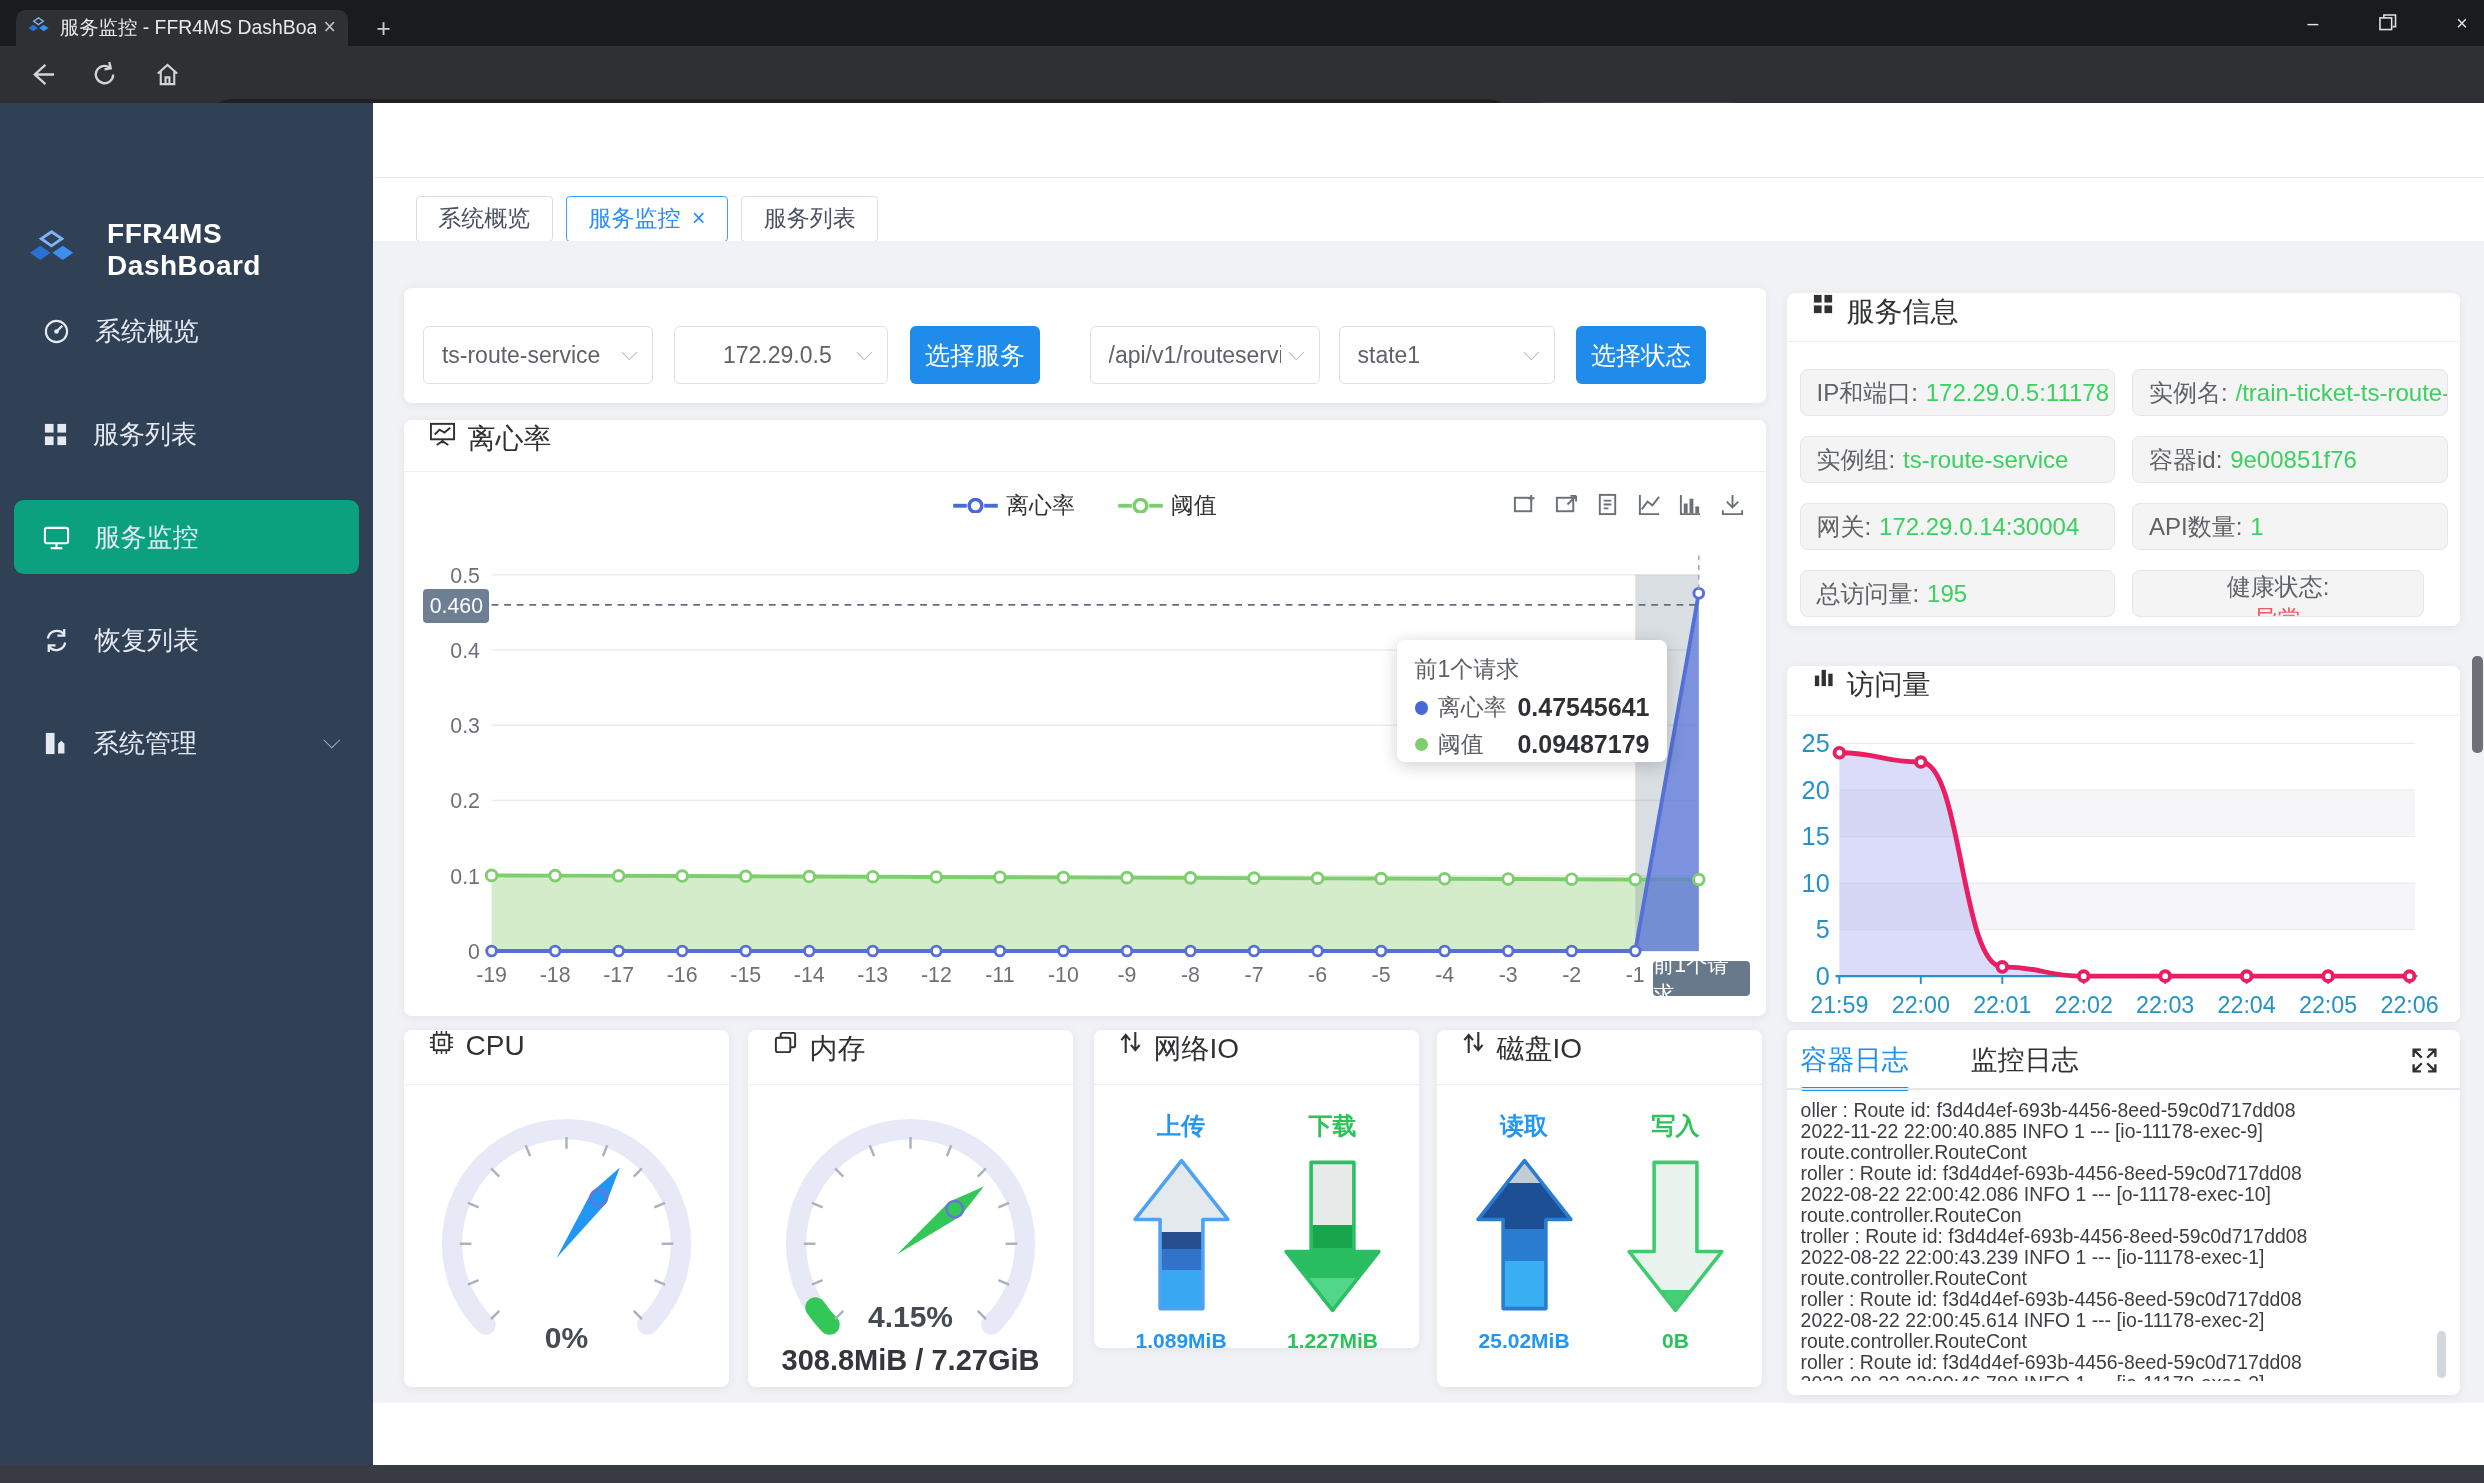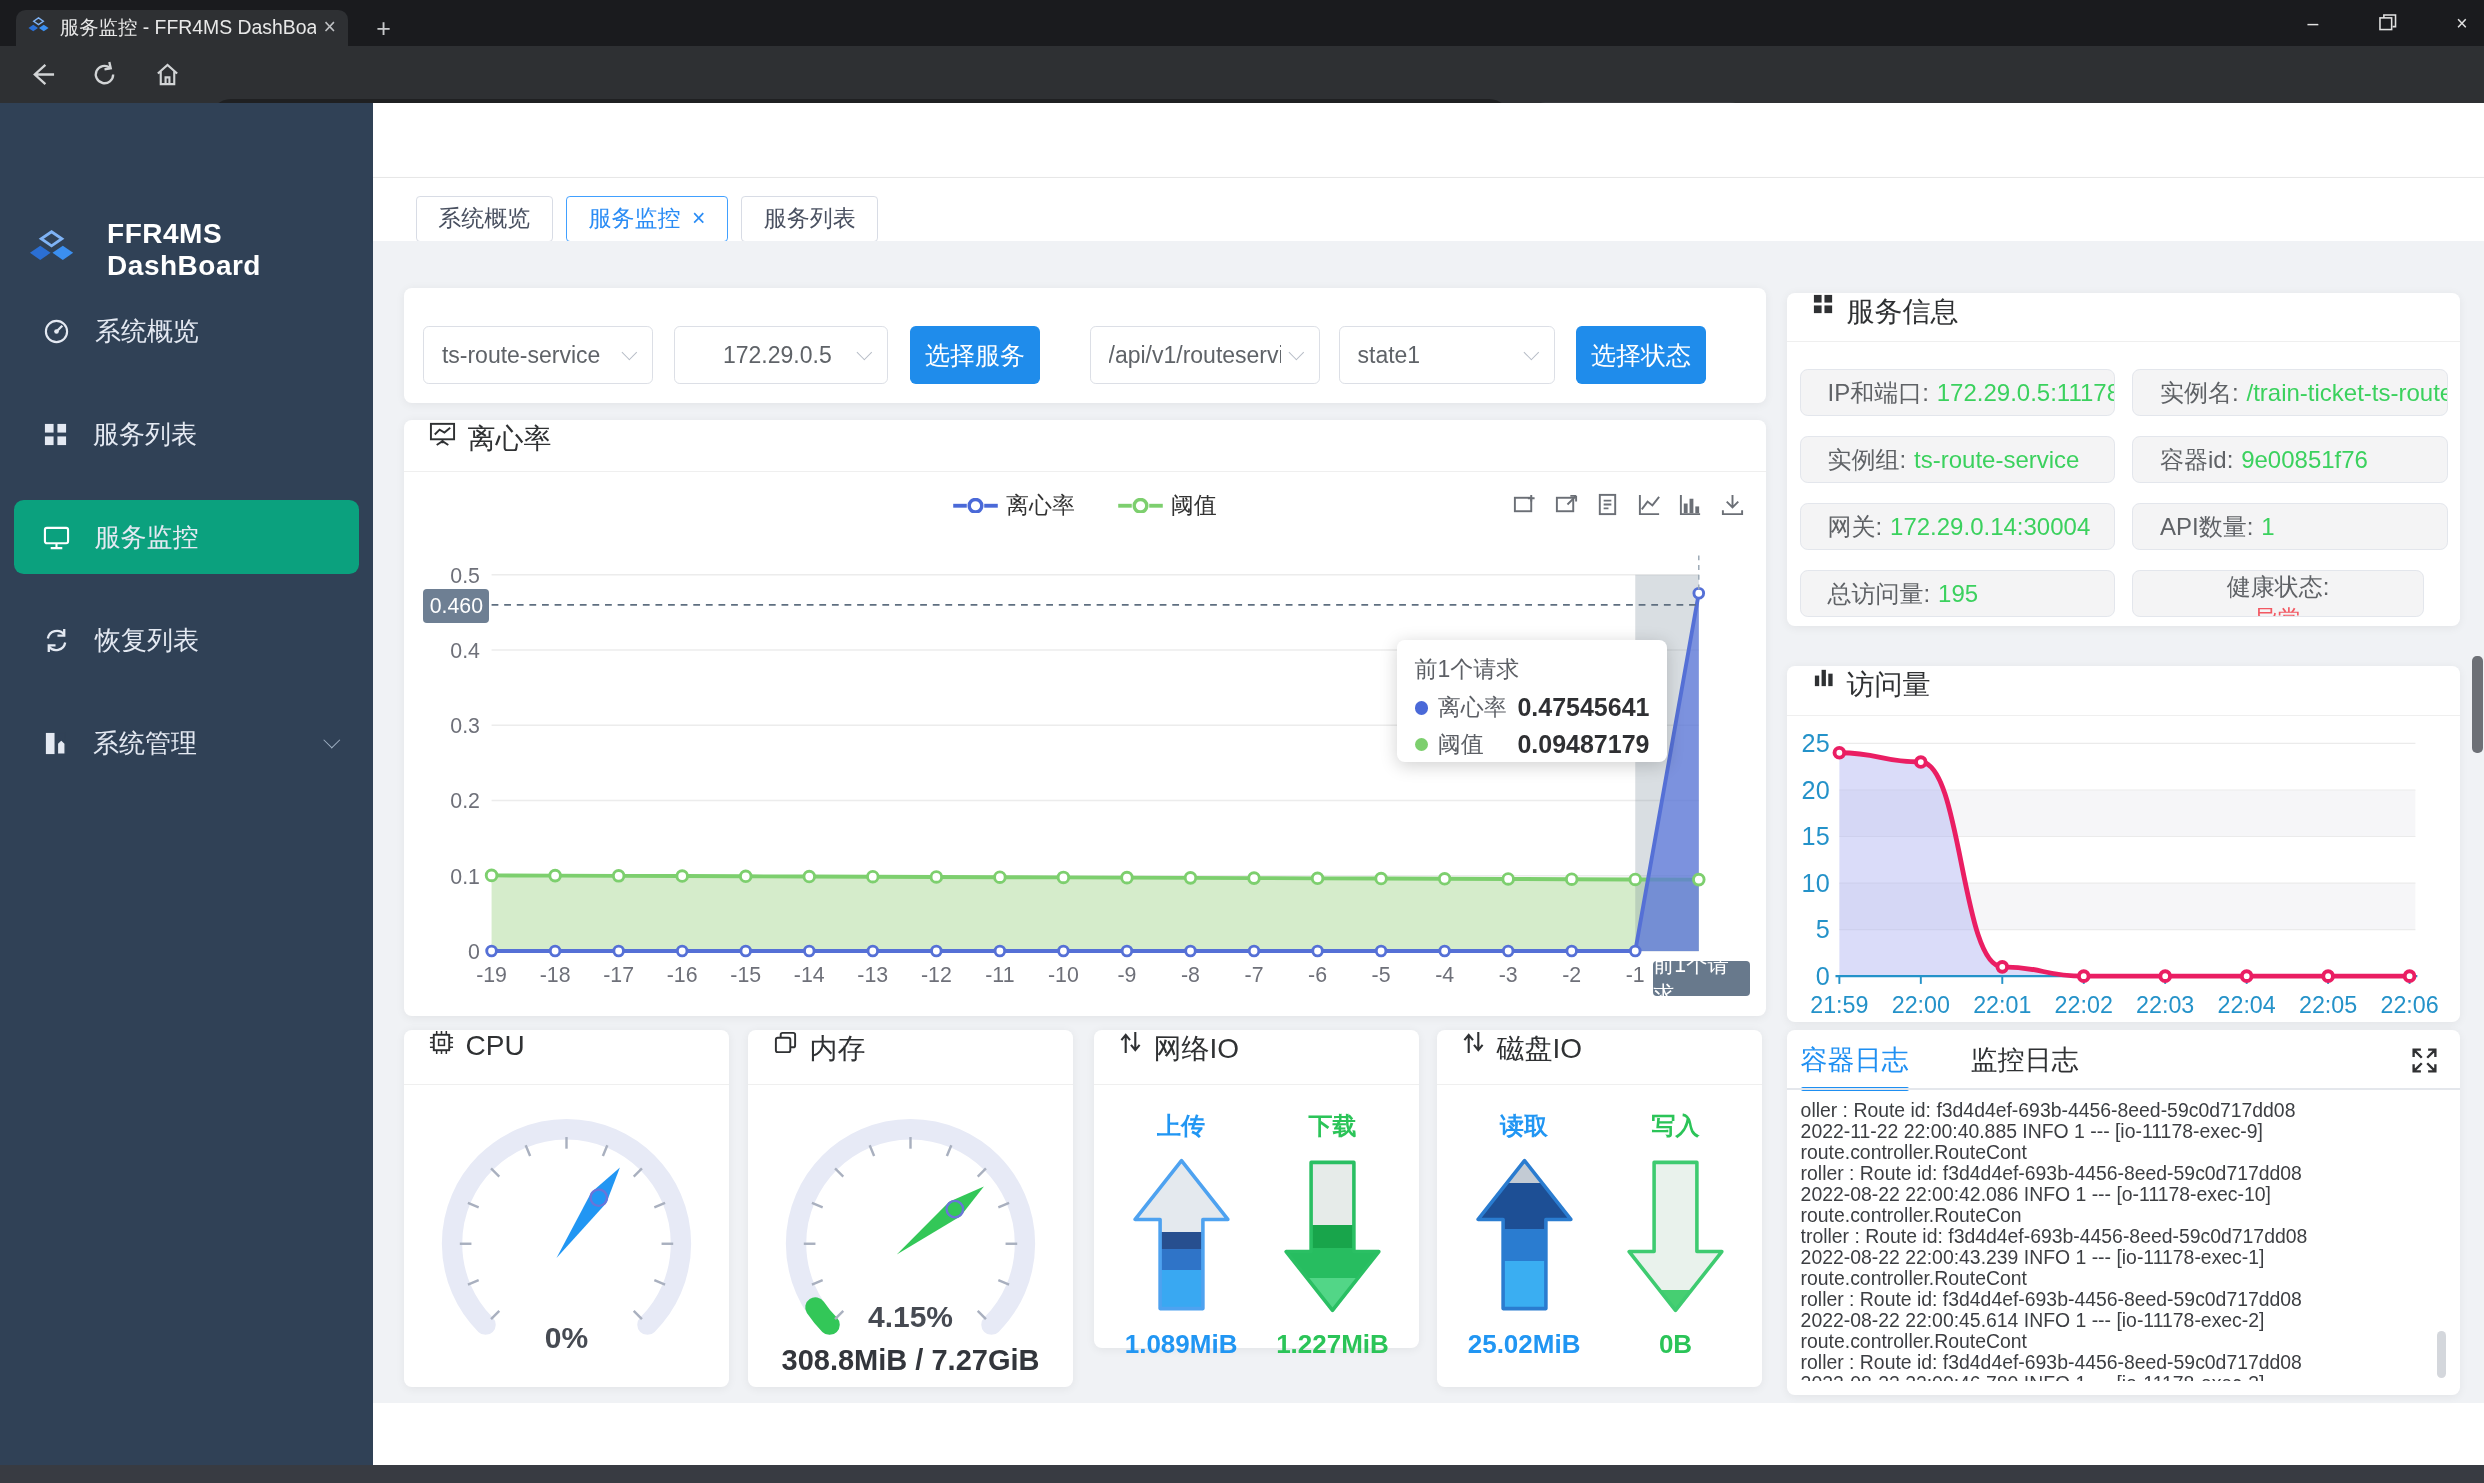--- a/index.html
+++ b/index.html
@@ -75,31 +75,31 @@
                  box-shadow:0 3.9px 17.5px rgba(0,0,0,0.18); padding:13.6px 17.5px; z-index:5; }
   .ecc-tt-title { font-size:23px; color:#5d6066; margin-bottom:7.8px; }
   .ecc-tt-row { display:flex; align-items:center; font-size:23px; color:#5d6066; margin-top:5.8px; }
   .ecc-tt-row .dot { width:13.6px; height:13.6px; border-radius:50%; margin-right:9.7px; flex:none; }
   .ecc-tt-row .v { margin-left:auto; font-weight:bold; color:#2f3033; font-size:25px; }
   .axisptr-badge { position:absolute; left:1249px; top:541px; width:97px; height:35px; background:#68798c; border-radius:3.9px;
                    color:#fff; font-size:21.3px; display:flex; align-items:center; justify-content:center; }
 
   
   .pill { position:absolute; height:47px; background:#f4f4f5; border:1px solid #e3e6ec; border-radius:7.8px;
-          display:flex; align-items:center; padding:0 27px; font-size:24px; white-space:nowrap; overflow:hidden; }
+          display:flex; align-items:center; padding:0 16px; font-size:24px; white-space:nowrap; overflow:hidden; }
   .pill .pl { color:#5f6266; }
   .pill .pv { margin-left:7.8px; color:#3bd15e; }
   .pill .pv.err { color:#f25862; margin-left:0; }
 
   
   .io-col { position:absolute; top:0; width:151px; text-align:center; }
   .io-label { font-size:24px; font-weight:bold; }
   .io-label.blue, .io-value.blue { color:#2196f3; }
   .io-label.green, .io-value.green { color:#2bc458; }
-  .io-value { font-size:26px; font-weight:bold; }
+  .io-value { font-size:21px; font-weight:bold; }
 
   
   .gauge-val { position:absolute; left:0; right:0; text-align:center; font-size:30px; font-weight:bold; color:#464a52; }
   .gauge-detail { position:absolute; left:0; right:0; text-align:center; font-size:29px; font-weight:bold; color:#33363c; }
 
   
   .log-tabs { position:absolute; left:13.6px; top:11.6px; display:flex; gap:62px; }
   .log-tab { font-size:27px; color:#2f3133; padding-bottom:13.6px; position:relative; }
   .log-tab.active { color:#1e8ff2; }
   .log-tab.active::after { content:""; position:absolute; left:0; right:0; bottom:0; height:3.9px; background:#1e8ff2; border-radius:1.9px; }

